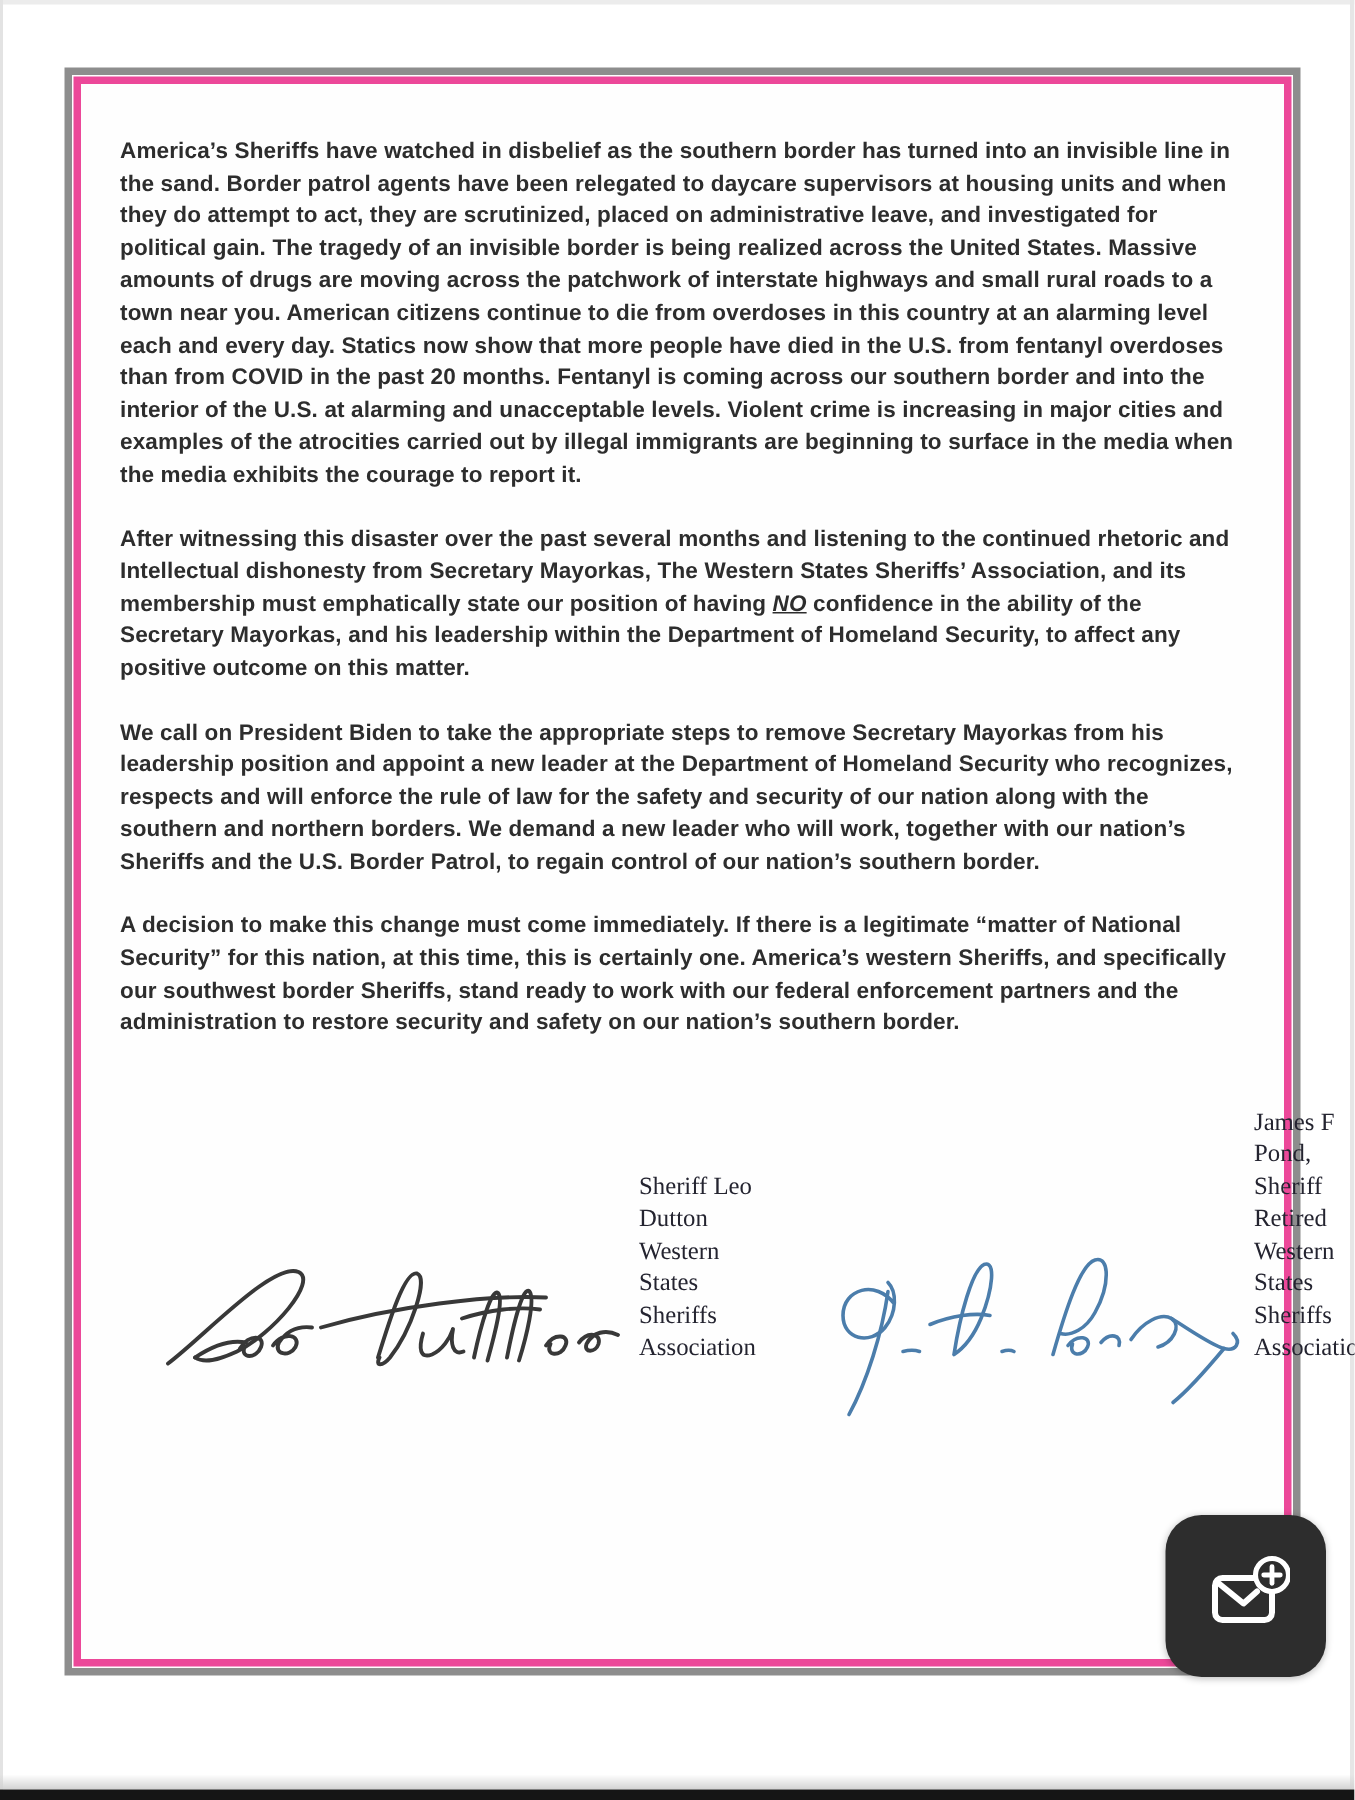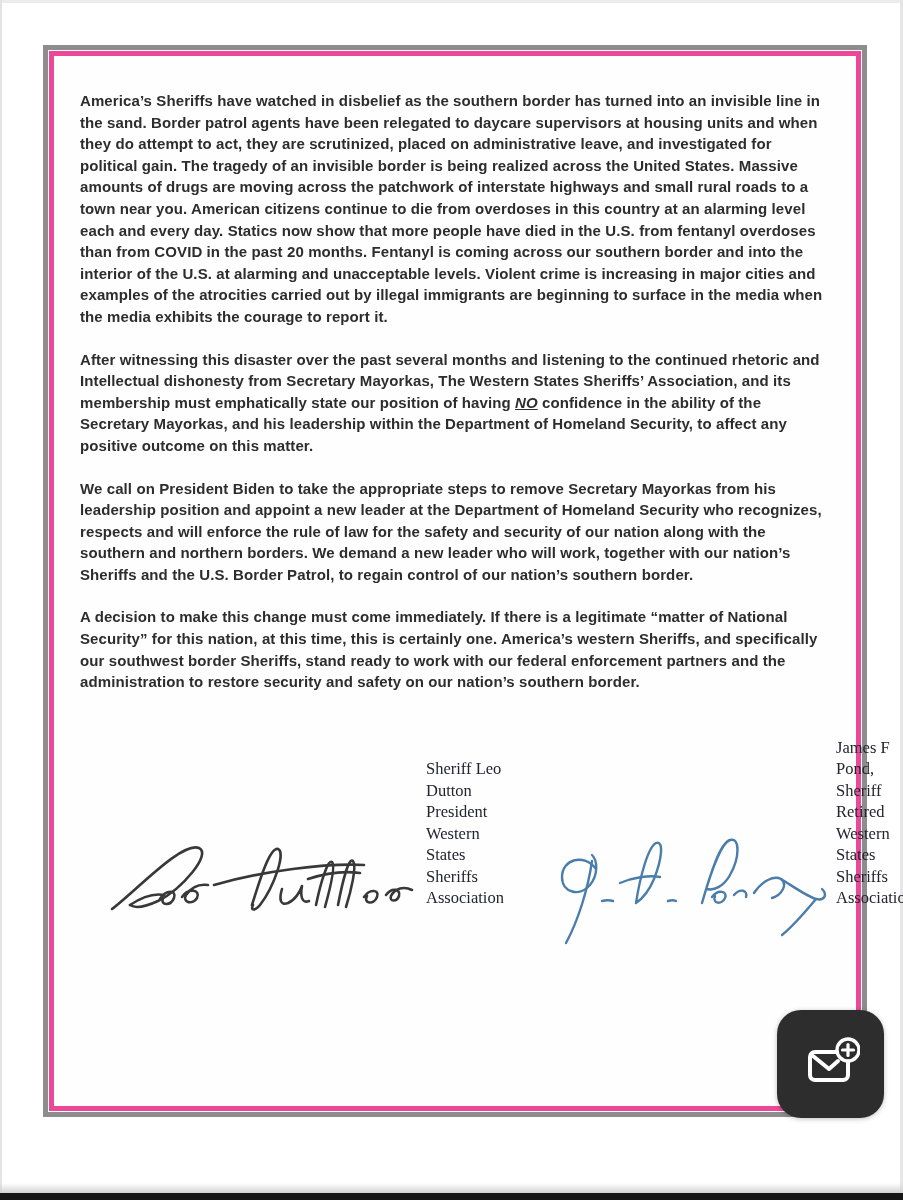--- a/index.html
+++ b/index.html
@@ -115,21 +115,20 @@
               <path d="M214,70 C219,46 226,24 230,27 C234,31 228,54 223,72"></path>
               <path d="M236,70 C241,44 247,22 251,26 C255,31 249,56 244,72"></path>
               <path d="M206,44 C224,38 244,36 258,38"></path>
               <path d="M262,62 C268,53 278,55 275,62 C272,70 261,69 265,61"></path>
               <path d="M284,60 C290,52 299,54 297,61 C295,67 287,67 289,61 C293,53 302,51 310,55"></path>
             </g>
           </svg>
           <div class="sig-line"></div>
           <div class="sig-names">
             <div>Sheriff Leo Dutton</div>
-            <div>President</div>
             <div>Western States Sheriffs Association</div>
           </div>
         </div>
 
         <div class="sig-col right">
           <svg class="sig-svg right-ink" viewBox="0 0 292 86">
             <g fill="none" stroke-width="2.4" stroke-linecap="round" stroke-linejoin="round" stroke="#4b7dab">
 
               <path d="M52,34 C40,18 18,24 18,42 C18,58 36,62 46,50 C54,40 54,26 48,20"></path>
               <path d="M48,26 C44,54 34,86 22,108"></path>

